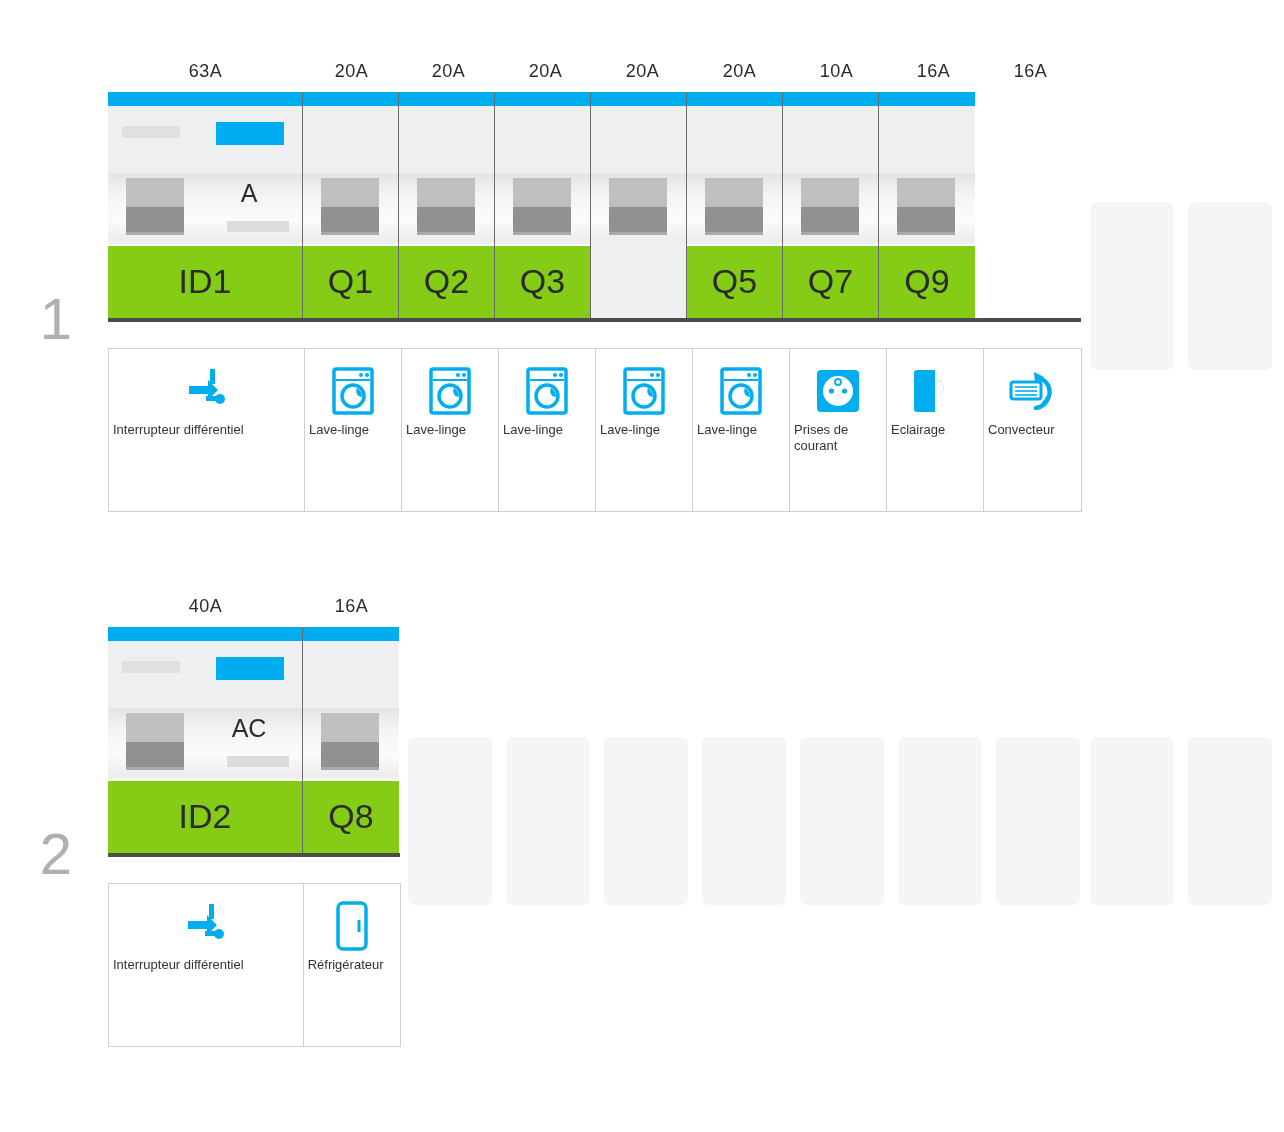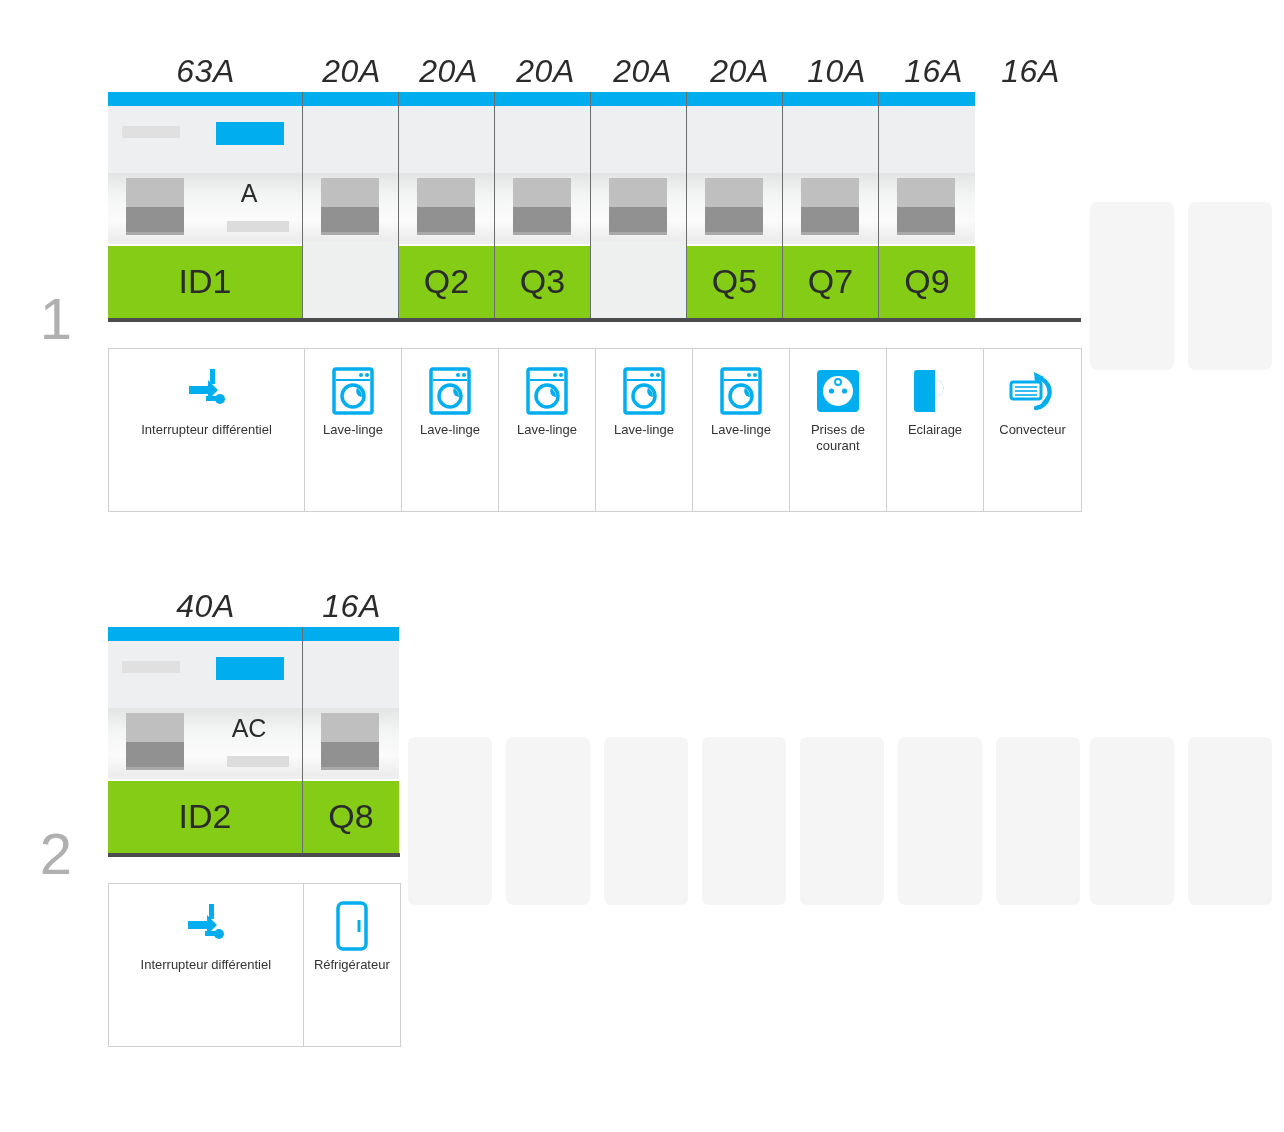--- a/index.html
+++ b/index.html
@@ -37,25 +37,24 @@
   .amp-strip {
     position: absolute;
     left: 108px;
     top: 0;
     height: 42px;
     display: flex;
   }
   .amp-cell {
     width: 97px;
     text-align: center;
-    font-size: 32px;
+    font-size: 18px;
     color: #2b2b2b;
     line-height: 42px;
     letter-spacing: 0.5px;
-    font-style: italic;
   }
   .amp-cell.wide { width: 195px; }
 
   
   .bank {
     position: absolute;
     left: 108px;
     display: flex;
     background: #ffffff;
   }
@@ -181,21 +180,21 @@
     display: flex;
     background: #ffffff;
     border: 1px solid #cfcfcf;
     box-sizing: border-box;
   }
   .legend-cell {
     width: 97px;
     box-sizing: border-box;
     border-right: 1px solid #cfcfcf;
     padding-top: 14px;
-    text-align: center;
+    text-align: left;
     background: #ffffff;
   }
   .legend-cell.wide { width: 196px; }
   .legend-cell.last { border-right: none; }
   .legend-icon {
     height: 56px;
     display: flex;
     align-items: center;
     justify-content: center;
   }
@@ -257,20 +256,21 @@
       <div class="mod-top"></div>
       <div class="mod-body">
         <div class="mod-lever-area">
           <div class="mod-lever">
             <div class="lever-up"></div>
             <div class="lever-dn"></div>
             <div class="lever-base"></div>
           </div>
         </div>
       </div>
+      <div class="mod-label">Q1</div>
     </div>
 
     <div class="module">
       <div class="mod-top"></div>
       <div class="mod-body">
         <div class="mod-lever-area">
           <div class="mod-lever">
             <div class="lever-up"></div>
             <div class="lever-dn"></div>
             <div class="lever-base"></div>

